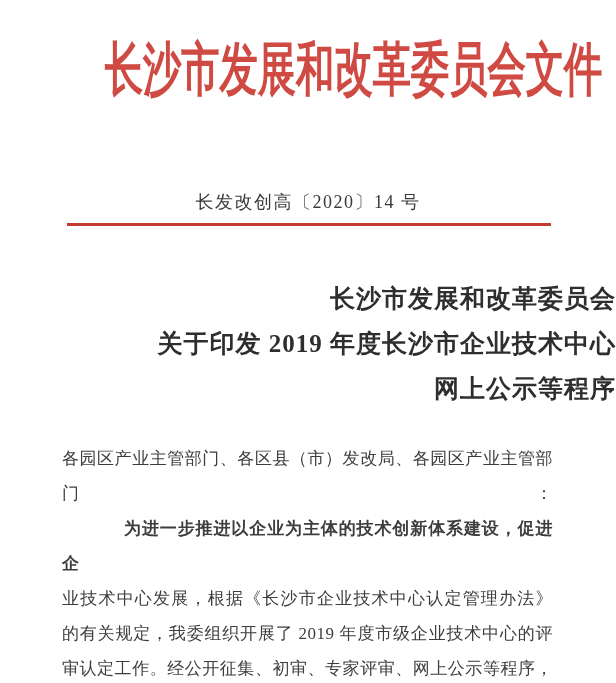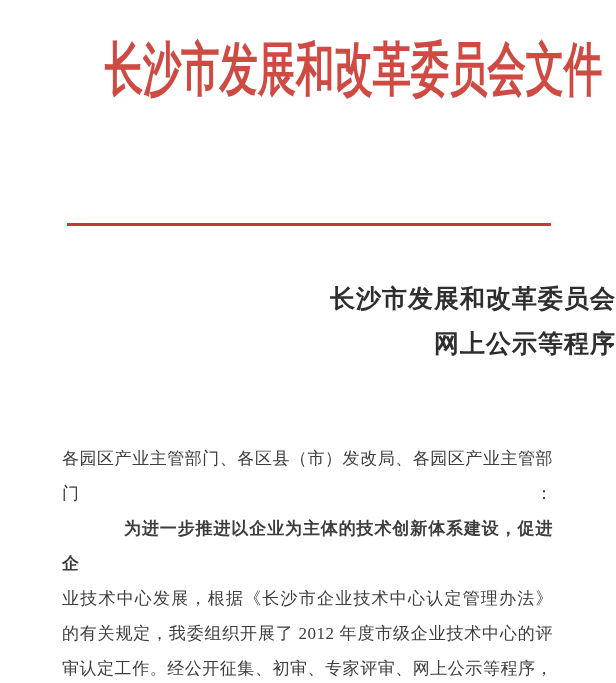--- a/index.html
+++ b/index.html
@@ -92,30 +92,32 @@
     font-weight: bold;
   }
 </style>
 </head>
 <body>
 
 <div class="page">
 
   <div class="red-header">长沙市发展和改革委员会文件</div>
 
+  <div class="doc-number">长发改创高〔2020〕14 号</div>
 
   <div class="red-rule"></div>
 
   <div class="doc-title">
     <div>长沙市发展和改革委员会</div>
+    <div>关于印发 2019 年度长沙市企业技术中心</div>
     <div>网上公示等程序</div>
   </div>
 
   <div class="doc-body">
     <p>各园区产业主管部门、各区县（市）发改局、各园区产业主管部门：</p>
     <p class="indent">为进一步推进以企业为主体的技术创新体系建设，促进企</p>
     <p>业技术中心发展，根据《长沙市企业技术中心认定管理办法》</p>
-    <p>的有关规定，我委组织开展了 2012 年度市级企业技术中心的评</p>
+    <p>的有关规定，我委组织开展了 2019 年度市级企业技术中心的评</p>
     <p>审认定工作。经公开征集、初审、专家评审、网上公示等程序，</p>
 
   </div>
 
 </div>
 
 </body></html>

